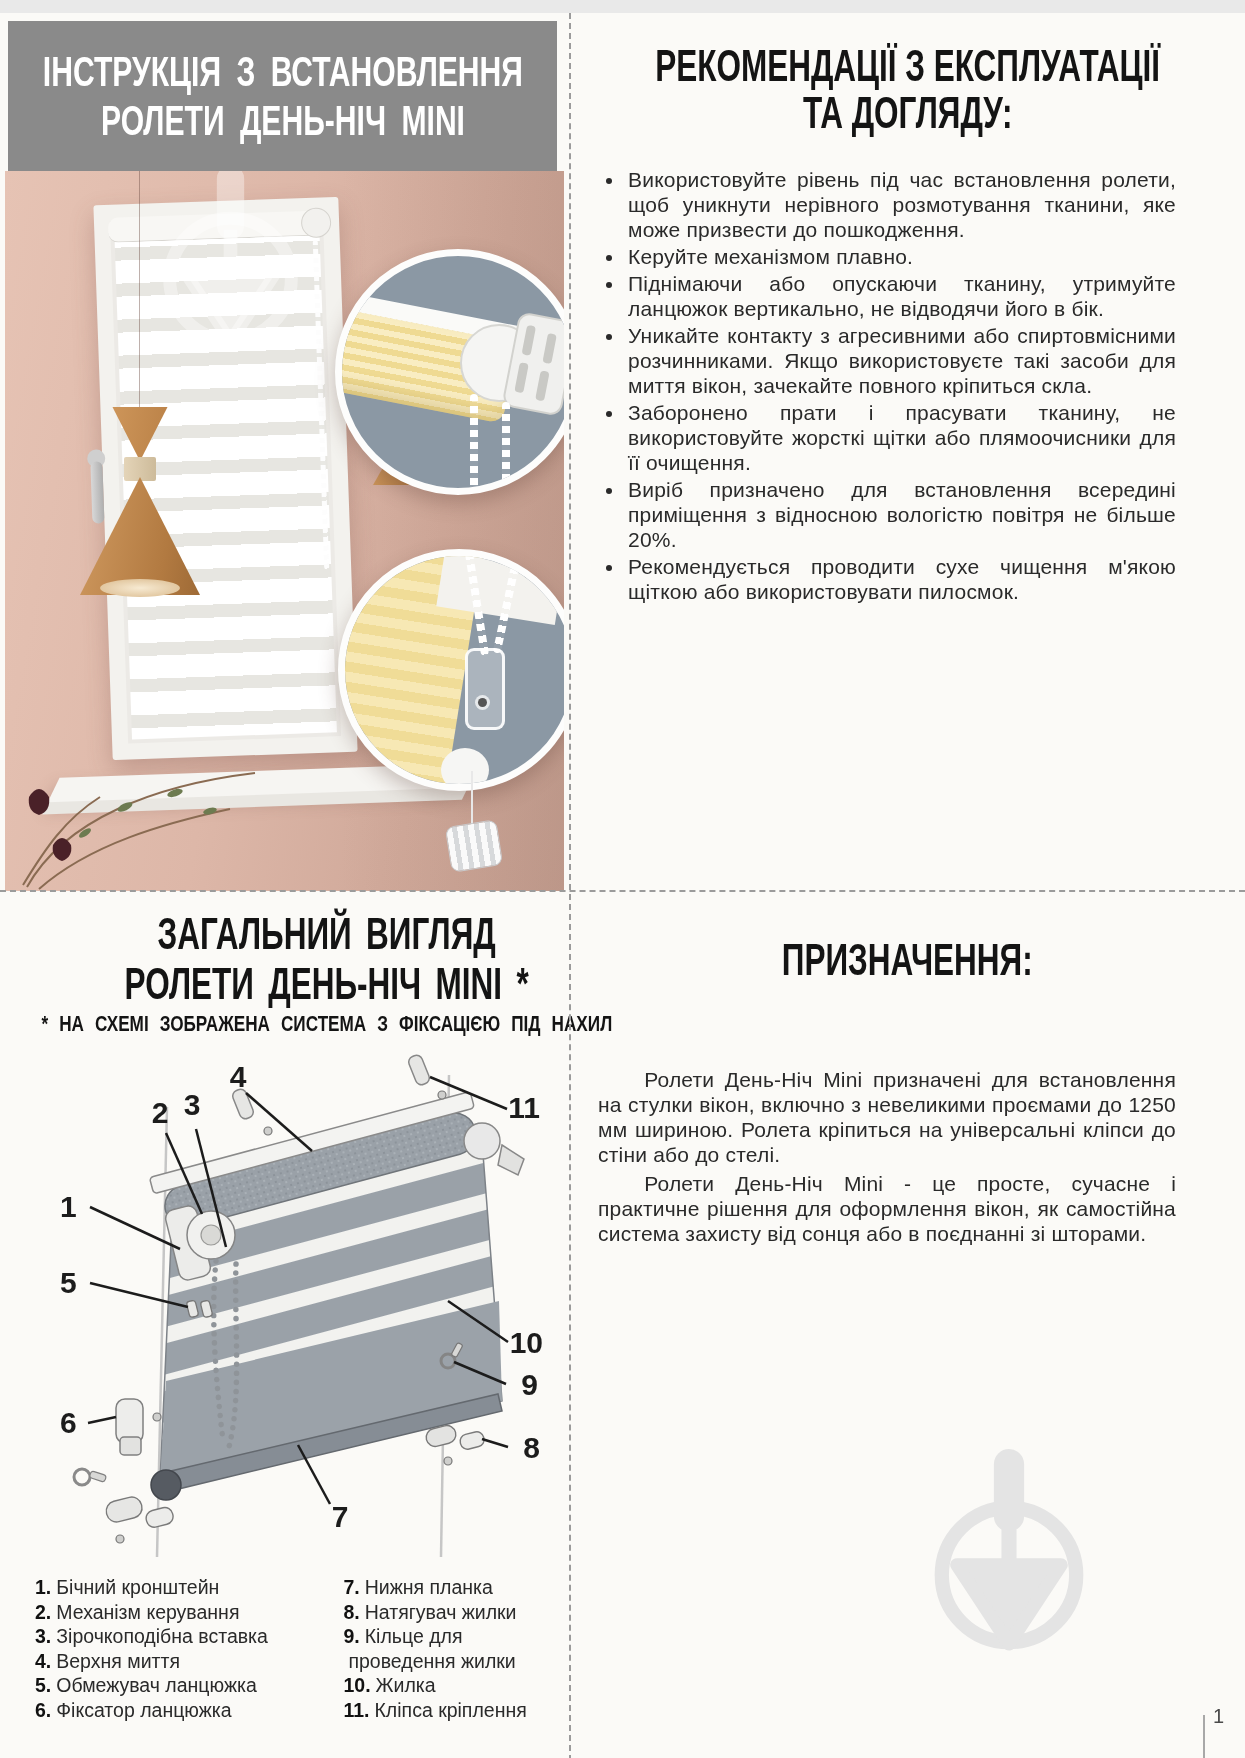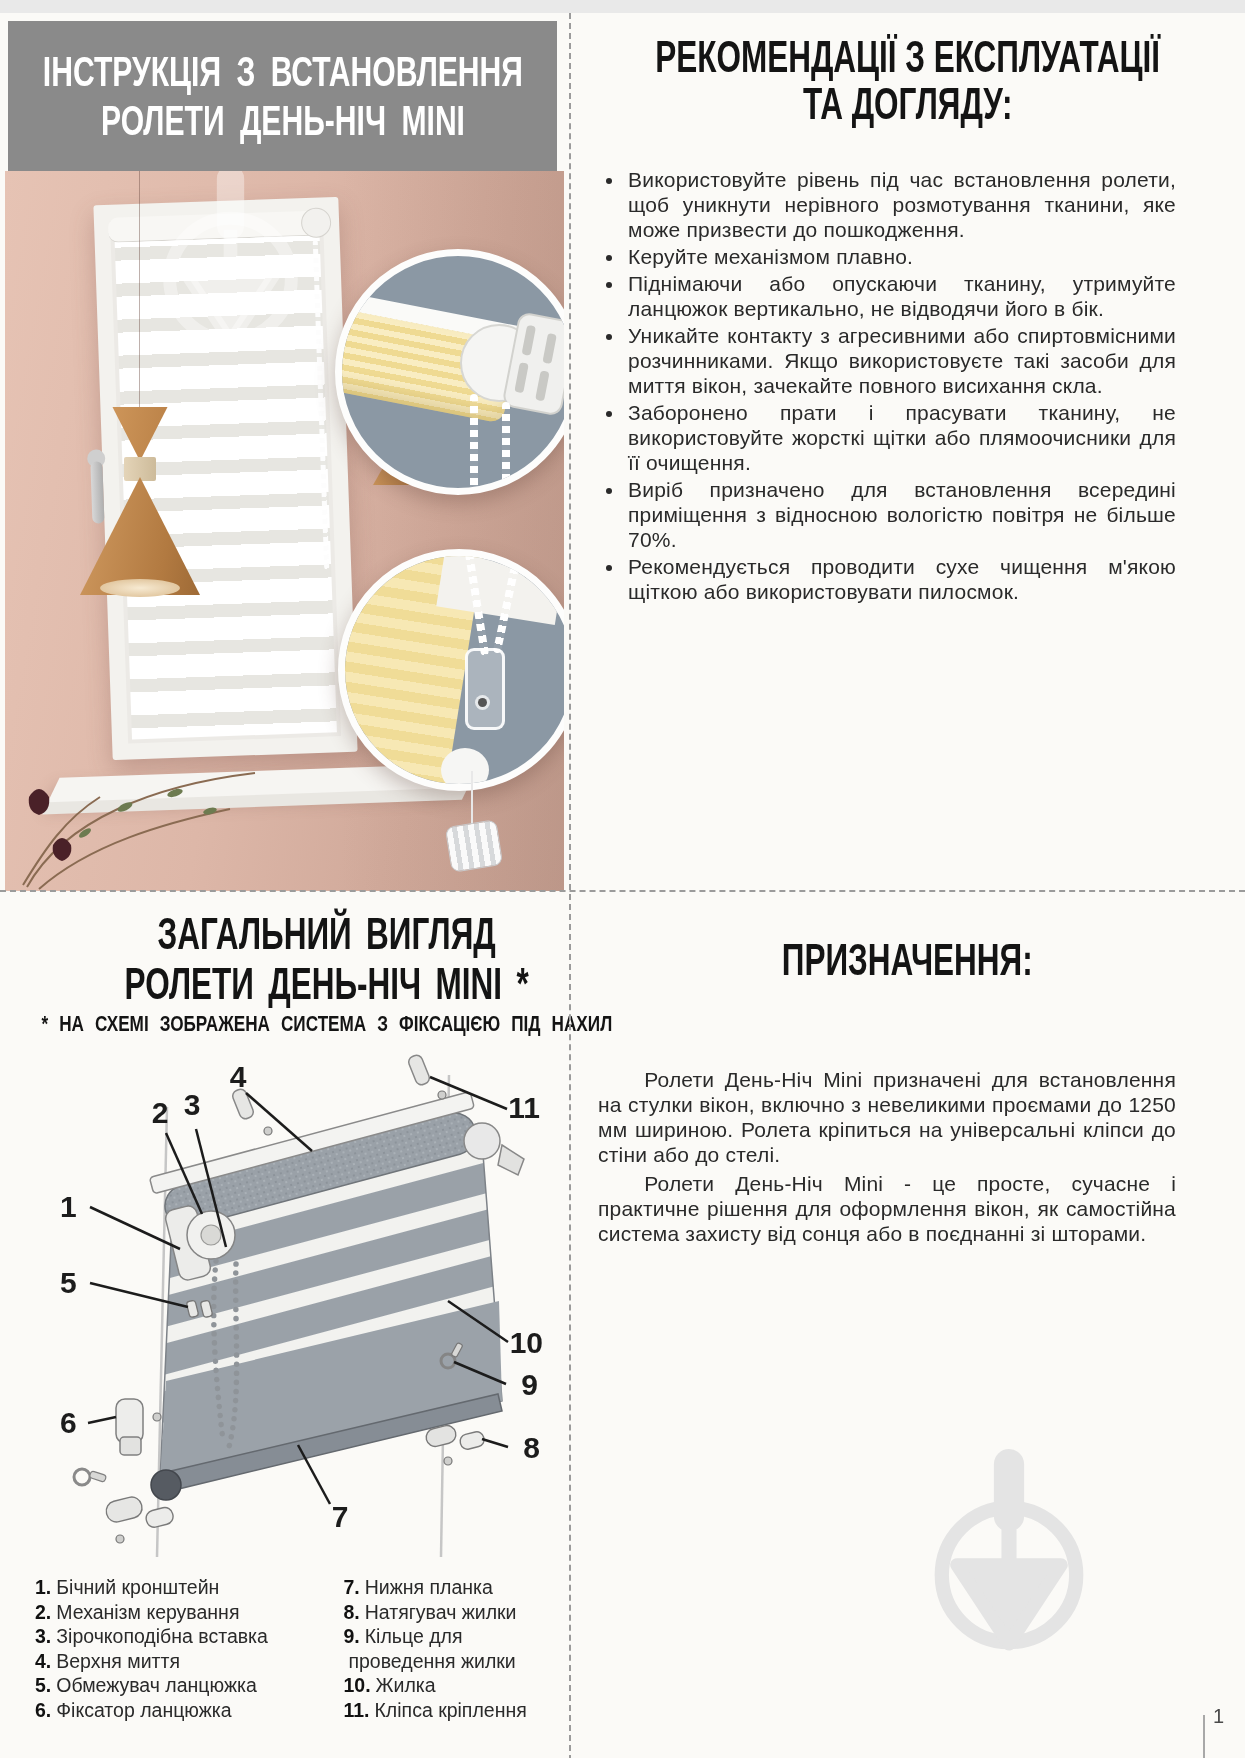--- a/index.html
+++ b/index.html
@@ -80,21 +80,21 @@
   .c2-blob{position:absolute;left:96px;top:192px;width:48px;height:44px;border-radius:50%;
          background:#f6f6f4;}
   .crystal{position:absolute;left:443px;top:652px;width:50px;height:44px;border-radius:9px;
          border:1px solid #c9cacc;transform:rotate(-9deg);z-index:7;
          background:repeating-linear-gradient(90deg,#fafafa 0 6px,#d7d9db 6px 11px);}
   .crystal-cord{position:absolute;left:466px;top:600px;width:2px;height:54px;background:#e8e8e8;z-index:7;}
   .wm{position:absolute;}
 
   
   .q-tr{left:570px;top:0;width:675px;height:878px;}
-  .q-tr .ttl-wrap{position:absolute;left:0;top:20px;width:675px;align-items:center;}
+  .q-tr .ttl-wrap{position:absolute;left:0;top:29px;width:675px;align-items:center;}
   .q-tr .cond{color:#141414;font-size:45px;line-height:47px;}
   .body-text{font-size:21px;line-height:25px;text-align:justify;letter-spacing:.2px;color:#2a2a2a;}
   .tr-body{position:absolute;left:28px;top:152px;width:578px;}
   .tr-body p{margin:0;text-indent:2.4em;}
   .tr-body ul{margin:2px 0 0 0;padding-left:27px;}
   .tr-body li{margin:0 0 2px 0;padding-left:3px;}
 
   
   .q-bl{left:0;top:878px;width:570px;height:880px;}
   .q-bl .ttl-wrap{position:absolute;left:0;top:18px;width:570px;padding-left:42px;}
@@ -210,23 +210,23 @@
   <section class="abs q-tr">
     <div class="ttl-wrap">
       <div class="cond">РЕКОМЕНДАЦІЇ З ЕКСПЛУАТАЦІЇ</div>
       <div class="cond">ТА ДОГЛЯДУ:</div>
     </div>
     <div class="tr-body body-text">
       <ul>
         <li>Використовуйте рівень під час встановлення ролети, щоб уникнути нерівного розмотування тканини, яке може призвести до пошкодження.</li>
         <li>Керуйте механізмом плавно.</li>
         <li>Піднімаючи або опускаючи тканину, утримуйте ланцюжок вертикально, не відводячи його в бік.</li>
-        <li>Уникайте контакту з агресивними або спиртовмісними розчинниками. Якщо використовуєте такі засоби для миття вікон, зачекайте повного висихання скла.</li>
+        <li>Уникайте контакту з агресивними або спиртовмісними розчинниками. Якщо використовуєте такі засоби для миття вікон, зачекайте повного кріпиться скла.</li>
         <li>Заборонено прати і прасувати тканину, не використовуйте жорсткі щітки або плямоочисники для її очищення.</li>
-        <li>Виріб призначено для встановлення всередині приміщення з відносною вологістю повітря не більше 70%.</li>
+        <li>Виріб призначено для встановлення всередині приміщення з відносною вологістю повітря не більше 20%.</li>
         <li>Рекомендується проводити сухе чищення м'якою щіткою або використовувати пилосмок.</li>
       </ul>
     </div>
   </section>
 
   <section class="abs q-bl">
     <div class="ttl-wrap">
       <div class="cond">ЗАГАЛЬНИЙ ВИГЛЯД</div>
       <div class="cond">РОЛЕТИ ДЕНЬ-НІЧ MINI *</div>
       <div class="cond note">* НА СХЕМІ ЗОБРАЖЕНА СИСТЕМА З ФІКСАЦІЄЮ ПІД НАХИЛ</div>

